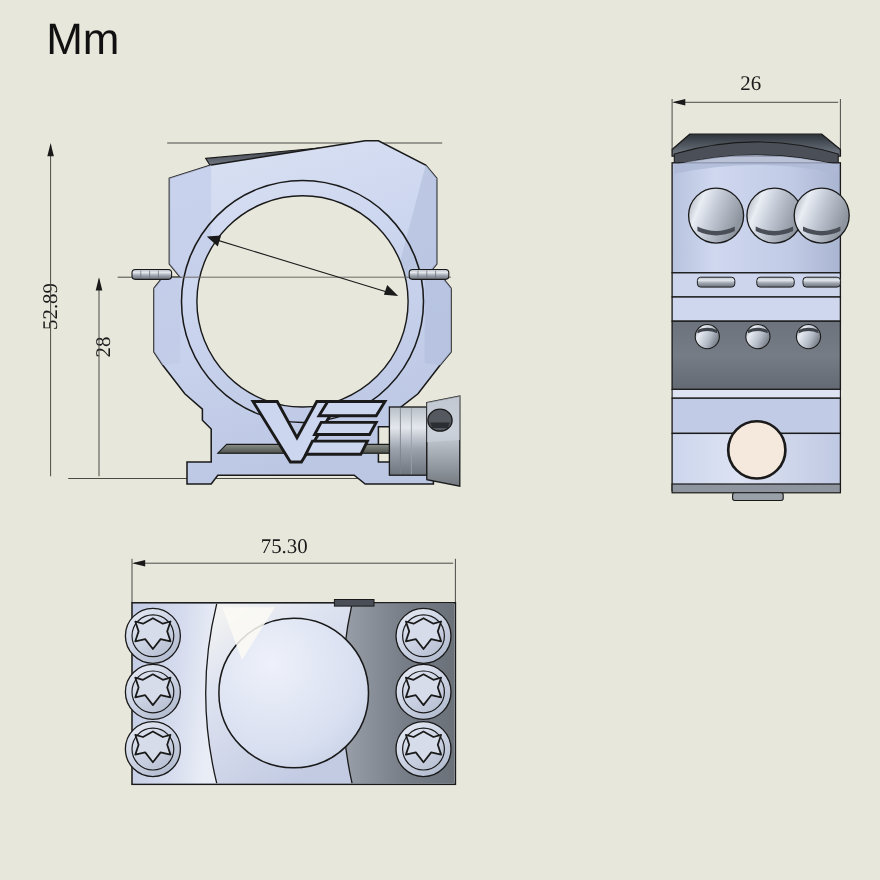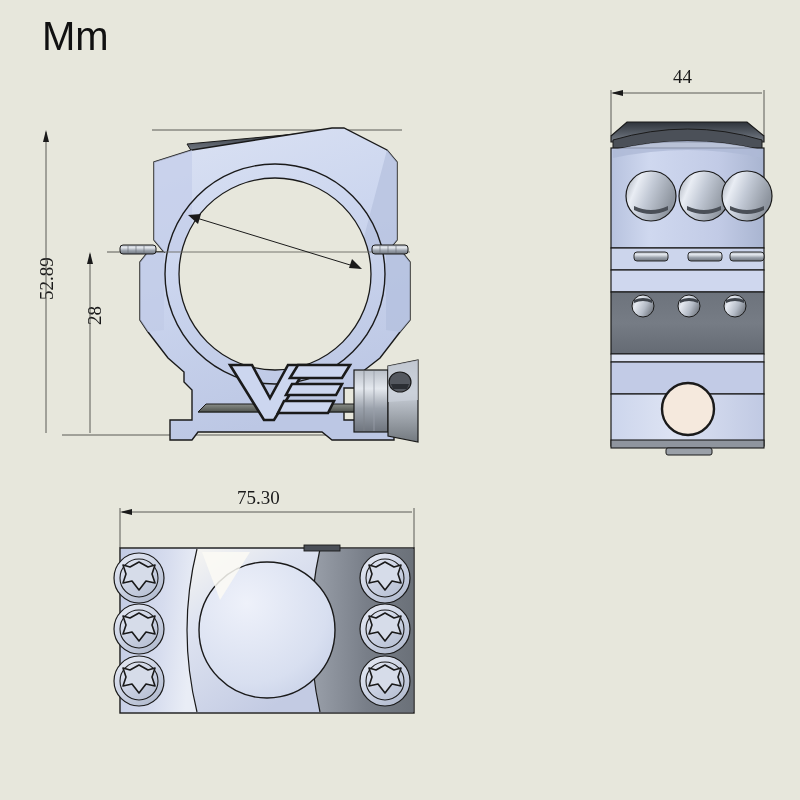--- a/index.html
+++ b/index.html
@@ -40,21 +40,21 @@
   <div class="dimtext" style="left:16px;top:300px;">
     <span class="rot90" style="display:inline-block;position:absolute;left:18px;top:0;">52.89</span>
   </div>
 
   <div class="dimtext" style="left:64px;top:325px;">
     <span class="rot90" style="display:inline-block;position:absolute;left:18px;top:0;">28</span>
   </div>
 
   <div class="dimtext" style="left:204px;top:207px;transform:rotate(-5deg);font-style:italic;font-size:20px;">Ø 34</div>
 
-  <div class="dimtext" style="left:671px;top:66px;">44</div>
+  <div class="dimtext" style="left:671px;top:66px;">26</div>
 
   <div class="dimtext" style="left:235px;top:487px;">75.30</div>
 
   <svg width="800" height="800" viewBox="0 0 800 800">
     <defs>
       <linearGradient id="gMetalV" x1="0" y1="0" x2="1" y2="0">
         <stop offset="0%" stop-color="#b9c4df"></stop>
         <stop offset="35%" stop-color="#d5dcf0"></stop>
         <stop offset="60%" stop-color="#c6cfe8"></stop>
         <stop offset="100%" stop-color="#aab6d2"></stop>

